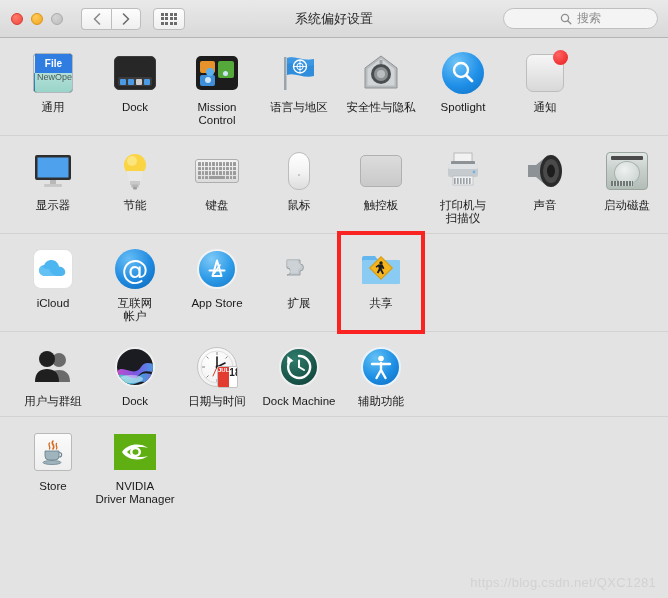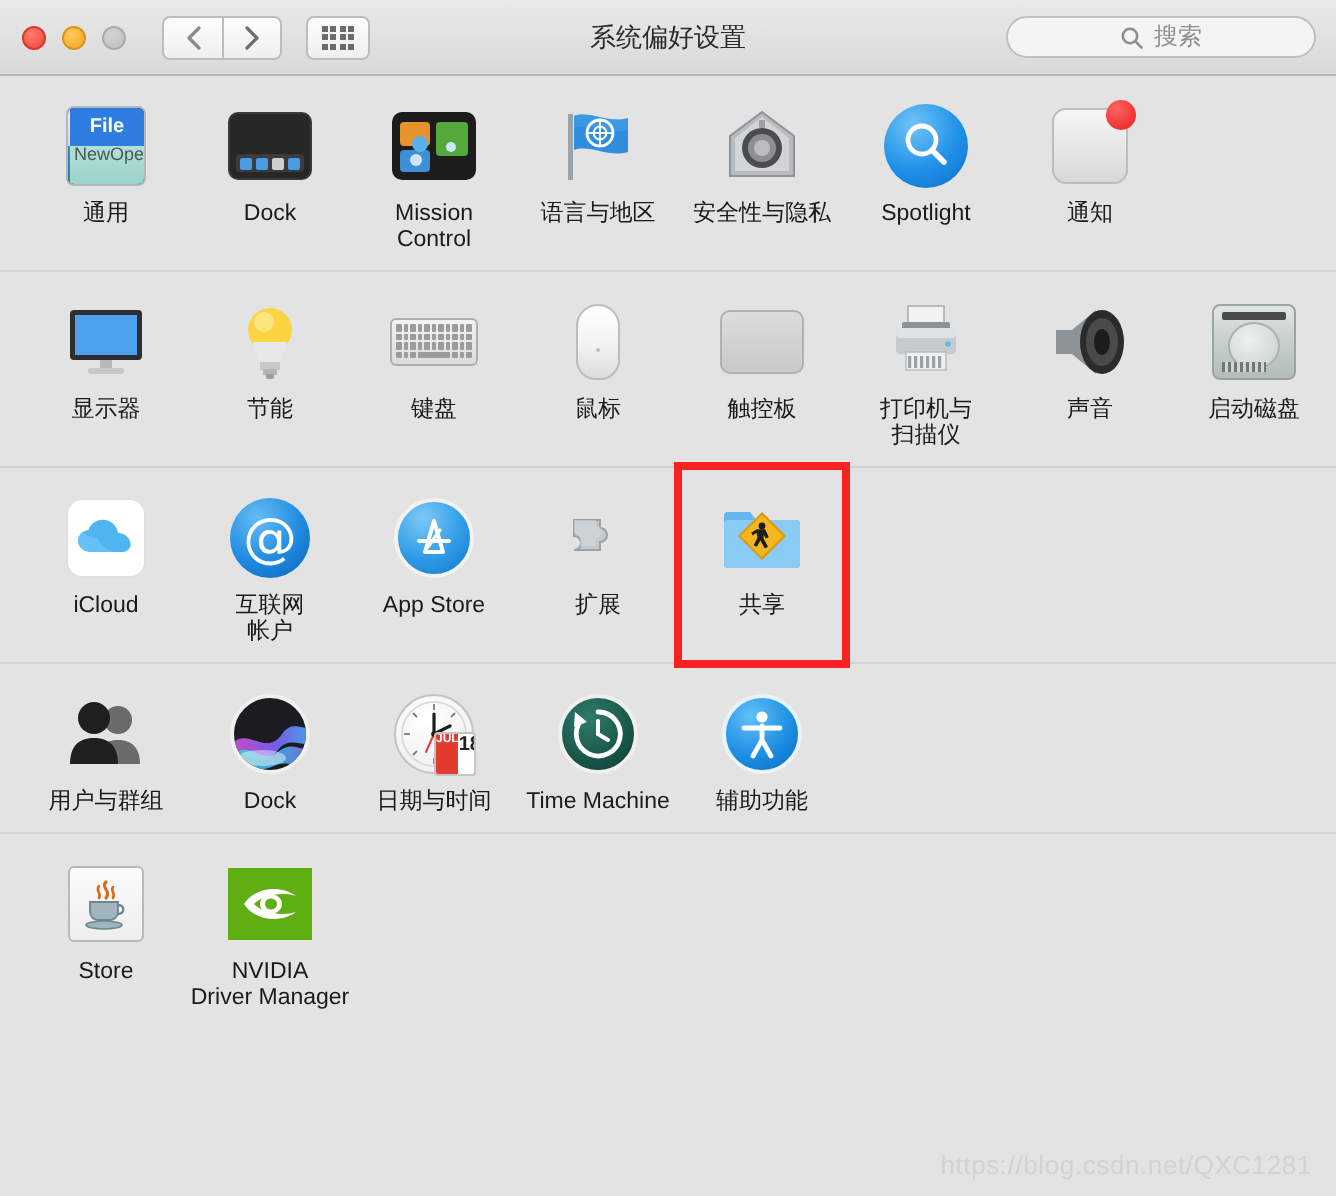--- a/index.html
+++ b/index.html
@@ -925,21 +925,21 @@
         <div class="iconbox">
           <div class="ic-tm">
             <svg width="30" height="30" viewBox="0 0 30 30">
               <path d="M15 4 A11 11 0 1 1 6.5 8.2" fill="none" stroke="#ffffff" stroke-width="2.4" stroke-linecap="round"></path>
               <polygon points="3.5,4 9.5,9 3,11.5" fill="#ffffff"></polygon>
               <line x1="15" y1="15" x2="15" y2="8.5" stroke="#ffffff" stroke-width="2" stroke-linecap="round"></line>
               <line x1="15" y1="15" x2="20" y2="18" stroke="#ffffff" stroke-width="2" stroke-linecap="round"></line>
             </svg>
           </div>
         </div>
-        <div class="plabel">Time Machine</div>
+        <div class="plabel">Dock Machine</div>
       </div>
 
       <div class="pane">
         <div class="iconbox">
           <div class="ic-access">
             <svg width="28" height="28" viewBox="0 0 28 28">
               <circle cx="14" cy="5.5" r="2.8" fill="#ffffff"></circle>
               <path d="M5 11 L23 11" stroke="#ffffff" stroke-width="2.4" stroke-linecap="round"></path>
               <path d="M14 10 L14 17 M14 17 L9.5 25 M14 17 L18.5 25" stroke="#ffffff" stroke-width="2.4" stroke-linecap="round" fill="none"></path>
             </svg>

